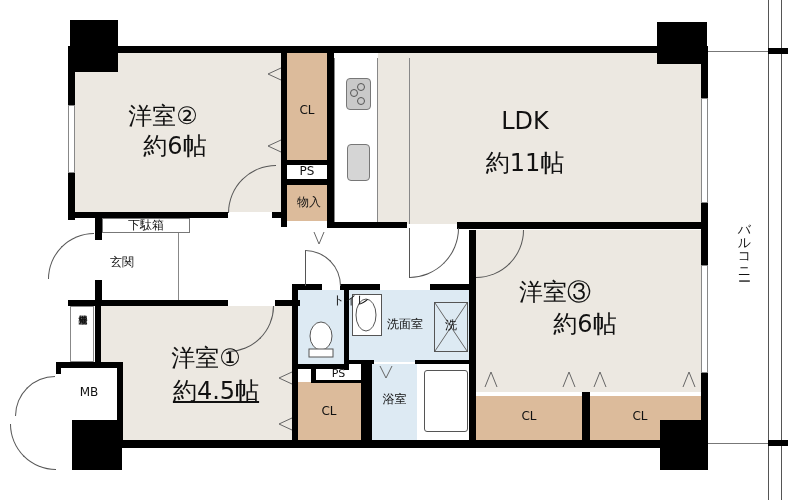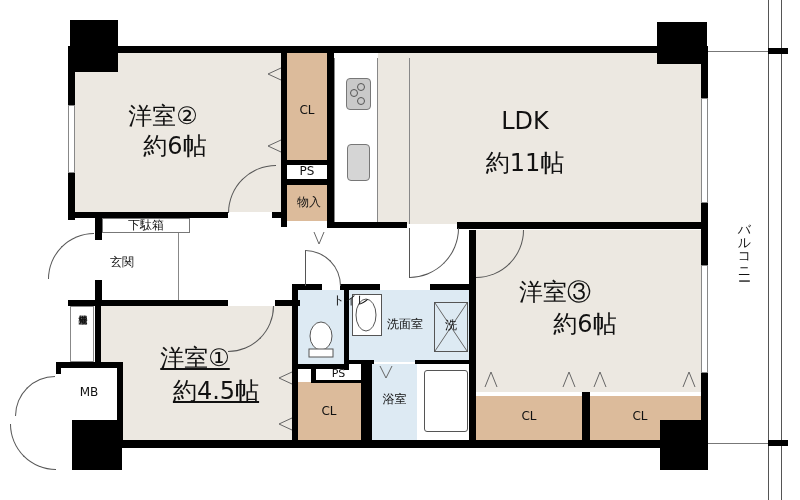--- a/index.html
+++ b/index.html
@@ -146,21 +146,21 @@
     <polyline points="380,366 386,378 392,366"></polyline>
   </g>
 </svg>
 
 <div class="lbl big" style="left:108px;top:103px;width:110px;">洋室②</div>
 <div class="lbl big" style="left:120px;top:133px;width:110px;">約6帖</div>
 <div class="lbl big" style="left:470px;top:108px;width:110px;">LDK</div>
 <div class="lbl big" style="left:470px;top:150px;width:110px;">約11帖</div>
 <div class="lbl big" style="left:500px;top:280px;width:110px;font-family:Liberation Mono, monospace;">洋室③</div>
 <div class="lbl big" style="left:530px;top:311px;width:110px;">約6帖</div>
-<div class="lbl big" style="left:140px;top:345px;width:110px;text-decoration:underline;">洋室①</div>
+<div class="lbl big" style="left:151px;top:345px;width:110px;">洋室①</div>
 <div class="lbl big" style="left:156px;top:378px;width:120px;text-decoration:underline;">約4.5帖</div>
 
 <div class="lbl sm" style="left:287px;top:104px;width:40px;">CL</div>
 <div class="lbl sm" style="left:287px;top:165px;width:40px;">PS</div>
 <div class="lbl sm" style="left:287px;top:196px;width:44px;">物入</div>
 <div class="lbl sm" style="left:102px;top:219px;width:88px;">下駄箱</div>
 <div class="lbl sm" style="left:92px;top:256px;width:60px;">玄関</div>
 <div class="lbl xs" style="left:76px;top:308px;width:12px;writing-mode:vertical-rl;font-size:9px;">室外機置場</div>
 <div class="lbl sm" style="left:61px;top:386px;width:56px;">MB</div>
 <div class="lbl sm" style="left:298px;top:294px;width:46px;margin-left:30px;">トイレ</div>

